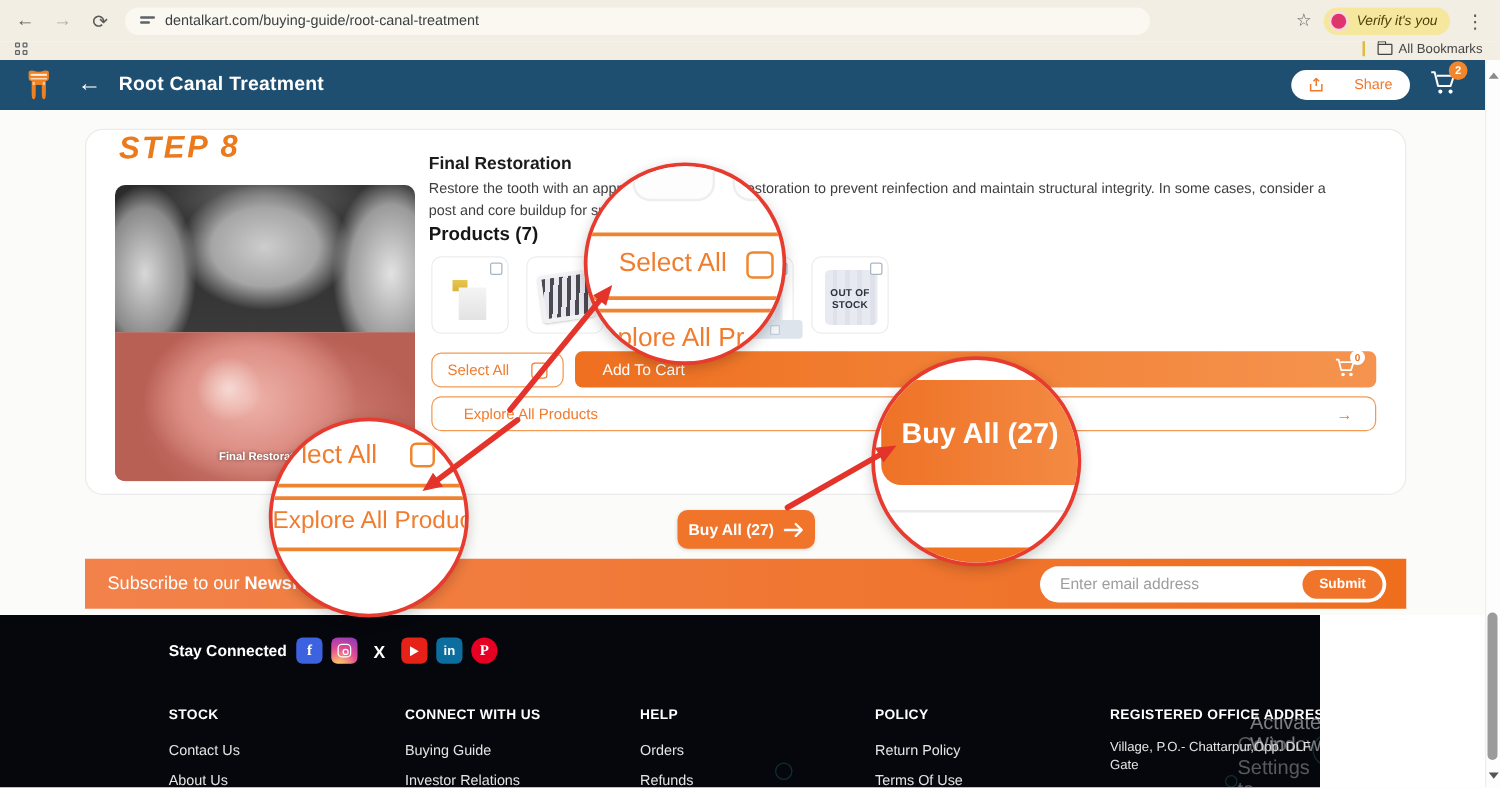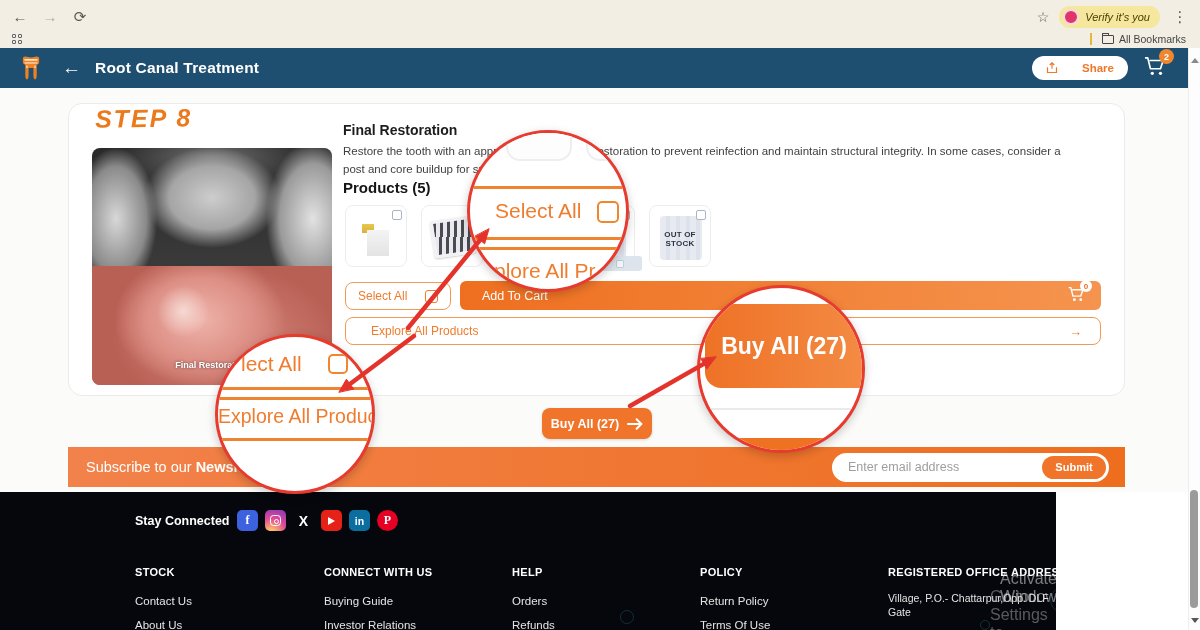--- a/index.html
+++ b/index.html
@@ -25,21 +25,21 @@
   .allbm { position:absolute; right:14px; top:0px; font-size:10.5px; color:#454545; display:flex; align-items:center; gap:5px; }
   .bm-divider { position:absolute; right:108px; top:0; width:2px; height:12px; background:#e0b93f; }
   .folder-ic { width:12px; height:9px; border:1.2px solid #454545; border-radius:1px; position:relative; }
   .folder-ic:before { content:""; position:absolute; left:-1px; top:-3px; width:5px; height:2px; border:1.2px solid #454545; border-bottom:none; border-radius:1px 1px 0 0; }
 
   
   .app-header { left:0; top:48px; width:1190px; height:40px; background:#1e4f70; display:flex; align-items:center; padding:0 18px; }
   .logo { width:26px; height:26px; margin-right:18px; }
   .back-ic { color:#fff; font-size:19px; margin-right:14px; }
   .page-title { color:#fff; font-size:15.5px; font-weight:bold; letter-spacing:.2px; }
-  .share-btn { margin-left:auto; height:24px; background:#fff; border-radius:12px; display:flex; align-items:center; gap:24px; padding:0 14px; color:#f0782e; font-size:11.5px; font-weight:bold;text-align:right; }
+  .share-btn { margin-left:auto; height:24px; background:#fff; border-radius:12px; display:flex; align-items:center; gap:24px; padding:0 14px; color:#f0782e; font-size:11.5px; font-weight:normal;text-align:right; }
   .cart-wrap { position:relative; margin-left:16px; margin-right:6px; }
   .badge { position:absolute; top:-7px; right:-8px; min-width:15px; height:15px; background:#f0872f; border-radius:50%; color:#fff; font-size:9px; display:flex; align-items:center; justify-content:center; font-weight:bold; }
 
   
   .content-bg { left:0; top:88px; width:1188px; height:404px; background:#fbfbfa; }
   .step-card { left:68px; top:103px; width:1057px; height:293px; background:#fff; border:1px solid #ebebeb; border-radius:14px; }
   .step-label { left:95px; top:104px; font-size:25px; font-weight:bold; font-style:italic; color:#ea7a1c; letter-spacing:2px; transform:rotate(-1deg); }
 
   .step-image { left:92px; top:148px; width:240px; height:237px; border-radius:8px; overflow:hidden; }
   .xray { width:100%; height:118px;
@@ -137,20 +137,27 @@
 
   .overlay-svg { left:0; top:0; width:1200px; height:630px; pointer-events:none; }
 </style>
 </head>
 <body>
 
 <div class="abs browser-bar">
   <span class="nav-ic">←</span>
   <span class="nav-ic dim">→</span>
   <span class="nav-ic">⟳</span>
+  <div class="url-pill">
+    <span class="site-ic">
+        <span></span>
+        <span></span>
+      </span>
+    <span class="url-text">dentalkart.com/buying-guide/root-canal-treatment</span>
+  </div>
   <span class="star">☆</span>
   <div class="verify-pill">
     <span class="avatar-dot"></span>
     <span>Verify it's you</span>
   </div>
   <span class="nav-ic">⋮</span>
 </div>
 <div class="abs bookmarks-bar">
   <span class="grid-ic">
       <i></i>
@@ -197,21 +204,21 @@
 <div class="abs step-label">STEP 8</div>
 
 <div class="abs step-image">
   <div class="xray"></div>
   <div class="tooth"></div>
 </div>
 <div class="abs img-caption">Final Restoration</div>
 
 <div class="abs final-heading">Final Restoration</div>
 <div class="abs final-desc">Restore the tooth with an appropriate permanent restoration to prevent reinfection and maintain structural integrity. In some cases, consider a post and core buildup for support.</div>
-<div class="abs products-heading">Products (5)</div>
+<div class="abs products-heading">Products (7)</div>
 
 <div class="abs prod-card" style="left:345px">
   <span class="prod-img1"></span>
   <span class="prod-cb"></span>
 </div>
 <div class="abs prod-card" style="left:421px">
   <span class="prod-img2"></span>
   <span class="prod-cb"></span>
 </div>
 <div class="abs prod-card" style="left:497px"></div>

